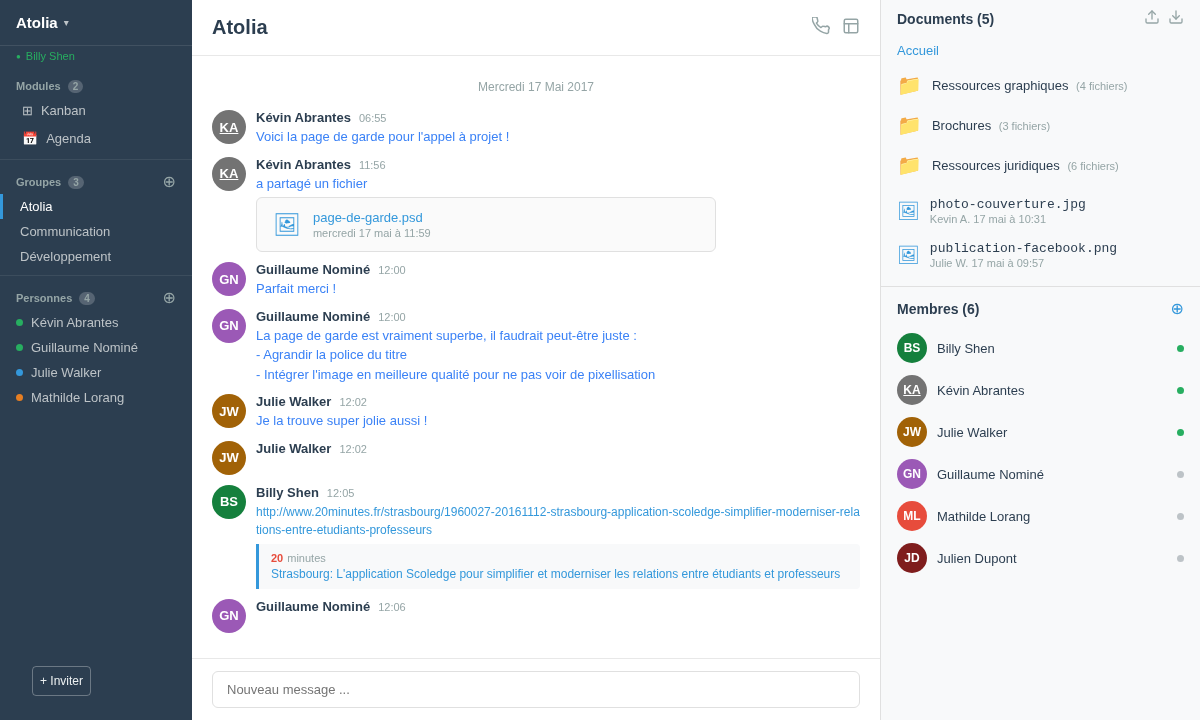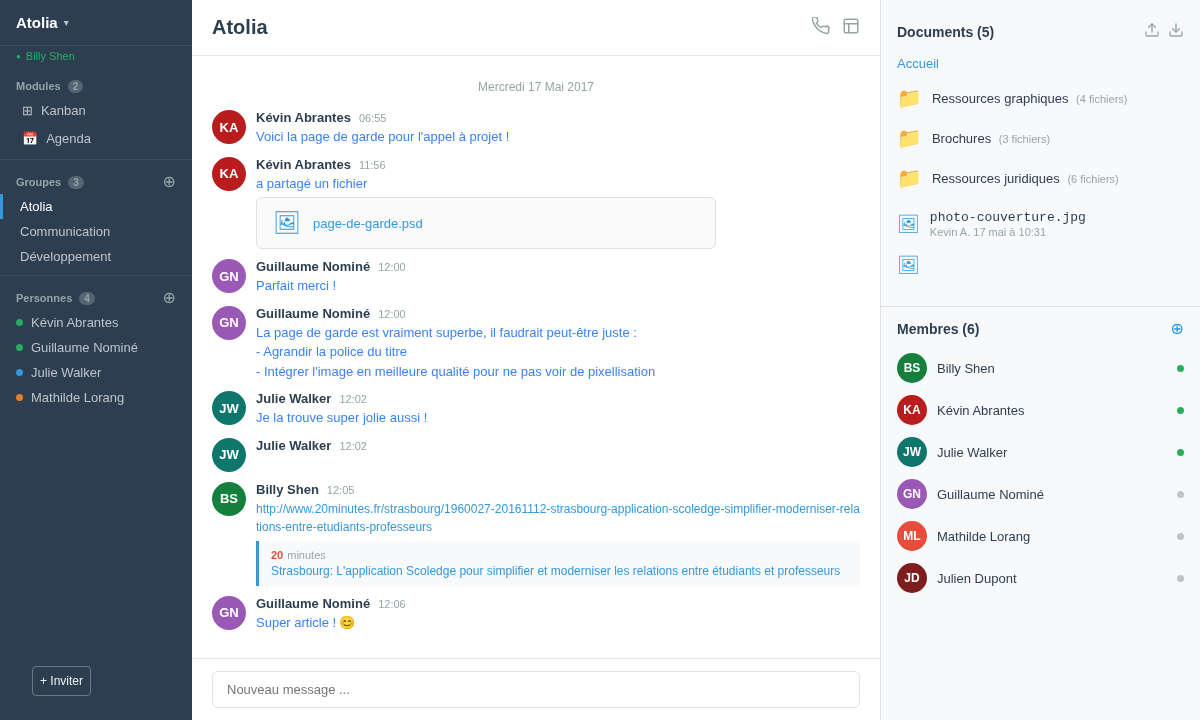--- a/index.html
+++ b/index.html
@@ -29,23 +29,23 @@
     .main-header { padding: 16px 20px; border-bottom: 1px solid #e8e8e8; display: flex; align-items: center; justify-content: space-between; }
     .main-title { font-size: 20px; font-weight: 600; color: #2c3e50; }
     .header-actions { display: flex; gap: 12px; align-items: center; }
     .header-icon { color: #95a5a6; cursor: pointer; font-size: 16px; }
 
     
     .chat-area { flex: 1; overflow-y: auto; padding: 16px 20px; display: flex; flex-direction: column; gap: 4px; }
     .date-separator { text-align: center; color: #95a5a6; font-size: 12px; margin: 8px 0 12px; }
     .message-row { display: flex; gap: 10px; margin-bottom: 6px; align-items: flex-start; }
     .avatar { width: 34px; height: 34px; border-radius: 50%; flex-shrink: 0; object-fit: cover; overflow: hidden; display: flex; align-items: center; justify-content: center; font-size: 13px; font-weight: 600; color: #fff; }
-    .av-kevin { background: #b91c1c; }
+    .av-kevin { background: #737373; text-decoration: underline; }
     .av-guillaume { background: #9b59b6; }
-    .av-julie { background: #0f766e; }
+    .av-julie { background: #a16207; }
     .av-billy { background: #15803d; }
     .message-content { flex: 1; }
     .message-header { display: flex; align-items: baseline; gap: 8px; margin-bottom: 2px; }
     .message-author { font-size: 13px; font-weight: 600; color: #2c3e50; }
     .message-time { font-size: 11px; color: #95a5a6; }
     .message-text { font-size: 13px; color: #3b82f6; line-height: 1.5; }
     .message-link { color: #3498db; font-size: 12px; text-decoration: none; word-break: break-all; }
     .link-preview { border-left: 3px solid #3498db; padding: 8px 12px; margin-top: 6px; background: #f8f9fa; border-radius: 0 4px 4px 0; }
     .link-preview-site { font-size: 11px; color: #95a5a6; margin-bottom: 3px; display: flex; align-items: center; gap: 4px; }
     .link-preview-title { font-size: 12px; color: #3498db; }
@@ -54,21 +54,21 @@
     .file-info { flex: 1; }
     .file-name { font-size: 13px; color: #3498db; font-weight: 500; }
     .file-date { font-size: 11px; color: #95a5a6; margin-top: 2px; }
 
     
     .message-input-area { padding: 12px 20px; border-top: 1px solid #e8e8e8; }
     .message-input { width: 100%; border: 1px solid #e0e0e0; border-radius: 6px; padding: 10px 14px; font-size: 13px; color: #666; outline: none; resize: none; }
 
     
     #right-panel { width: 320px; background: #f8f9fa; border-left: 1px solid #e0e0e0; display: flex; flex-direction: column; flex-shrink: 0; overflow-y: auto; }
-    .panel-section { border-bottom: 1px solid #e0e0e0; padding: 22px 16px; }
+    .panel-section { border-bottom: 1px solid #e0e0e0; padding: 9px 16px; }
     .panel-section-header { display: flex; align-items: center; justify-content: space-between; margin-bottom: 12px; }
     .panel-section-title { font-size: 14px; font-weight: 600; color: #2c3e50; }
     .panel-section-icons { display: flex; gap: 8px; }
     .panel-icon { color: #95a5a6; cursor: pointer; font-size: 16px; }
     .breadcrumb-link { color: #3498db; font-size: 13px; cursor: pointer; }
     .folder-item { display: flex; align-items: center; gap: 10px; padding: 8px 0; cursor: pointer; }
     .folder-icon { color: #3498db; font-size: 20px; }
     .folder-name { font-size: 13px; color: #2c3e50; font-weight: 500; }
     .folder-count { font-size: 11px; color: #95a5a6; margin-left: 4px; }
     .file-item { display: flex; align-items: center; gap: 10px; padding: 8px 0; cursor: pointer; }
@@ -198,20 +198,21 @@
       <div class="message-content">
         <div class="message-header">
           <span class="message-author">Kévin Abrantes</span>
           <span class="message-time">11:56</span>
         </div>
         <div class="message-text">a partagé un fichier</div>
         <div class="file-card">
           <span class="file-icon">🖼</span>
           <div class="file-info">
             <div class="file-name">page-de-garde.psd</div>
+            <div class="file-date">mercredi 17 mai à 11:59</div>
           </div>
         </div>
       </div>
     </div>
 
     <div class="message-row">
       <div class="avatar av-guillaume">GN</div>
       <div class="message-content">
         <div class="message-header">
           <span class="message-author">Guillaume Nominé</span>
@@ -271,21 +272,20 @@
       </div>
     </div>
 
     <div class="message-row">
       <div class="avatar av-guillaume">GN</div>
       <div class="message-content">
         <div class="message-header">
           <span class="message-author">Guillaume Nominé</span>
           <span class="message-time">12:06</span>
         </div>
-        <div class="message-text">Super article ! 😊</div>
       </div>
     </div>
 
   </div>
 
   <div class="message-input-area">
     <input type="text" class="message-input" placeholder="Nouveau message ..." style="">
   </div>
 </div>
 
@@ -330,20 +330,24 @@
     <div style="margin-top:4px;">
       <div class="file-item">
         <span class="file-item-icon">🖼</span>
         <div class="file-item-info">
           <div class="file-item-name">photo-couverture.jpg</div>
           <div class="file-item-meta">Kevin A.  17 mai à 10:31</div>
         </div>
       </div>
       <div class="file-item">
         <span class="file-item-icon">🖼</span>
+        <div class="file-item-info">
+          <div class="file-item-name">publication-facebook.png</div>
+          <div class="file-item-meta">Julie W.  17 mai à 09:57</div>
+        </div>
       </div>
     </div>
   </div>
 
   <div class="members-section">
     <div class="members-header">
       <span class="panel-section-title">Membres (6)</span>
       <span class="add-icon-btn" style="color:#3498db;">⊕</span>
     </div>
     <div>

